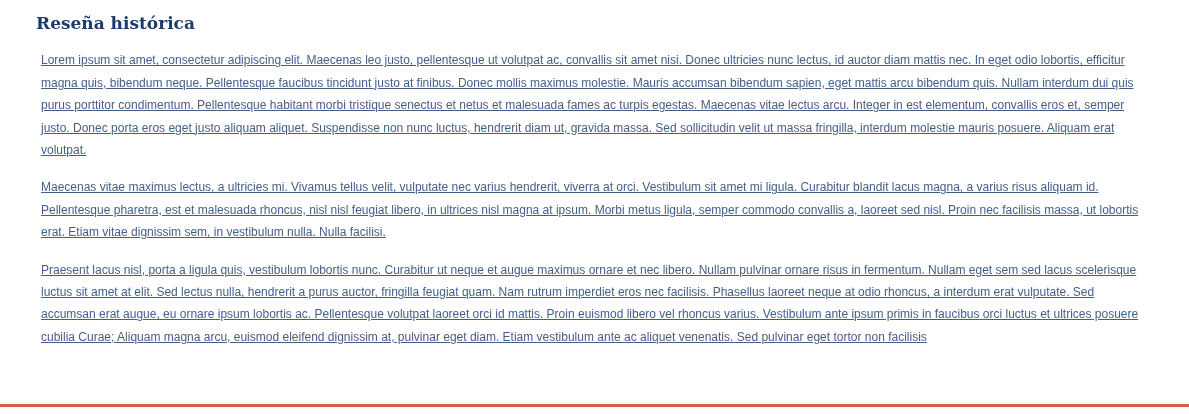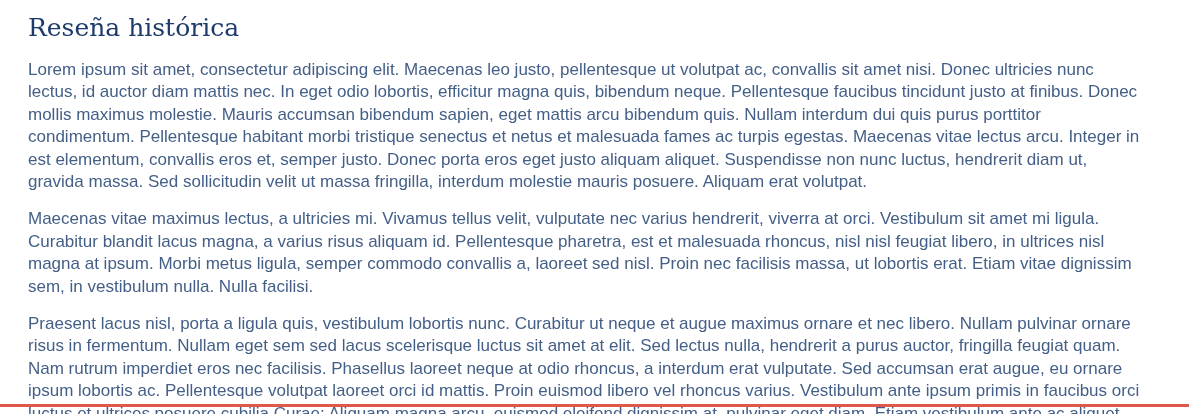--- a/index.html
+++ b/index.html
@@ -19,31 +19,32 @@
     background: var(--bg-color);
     position: relative;
     overflow: hidden;
     font-family: "Liberation Sans", "DejaVu Sans", sans-serif;
   }
   .content {
     padding: 13px 44px 0 28px;
   }
   .page-title {
     font-family: "DejaVu Serif", "Liberation Serif", serif;
-    font-weight: 400;
-    font-size: 25px;
+    font-weight: 700;
+    font-size: 17px;
     line-height: 1.2;
     color: var(--heading-color);
-    margin: 0 0 16px 0;
+    margin: 0 0 16px 8px;
   }
   .body-paragraph {
-    font-size: 17px;
+    font-size: 12px;
     line-height: 22.4px;
     color: var(--body-color);
-    margin: 0 0 15px 0;
+    margin: 0 0 15px 13px;
+    text-decoration: underline;
   }
   .footer-divider {
     position: absolute;
     left: 0;
     top: 404px;
     width: 100%;
     height: 3px;
     background: var(--divider-color);
   }
 </style>

